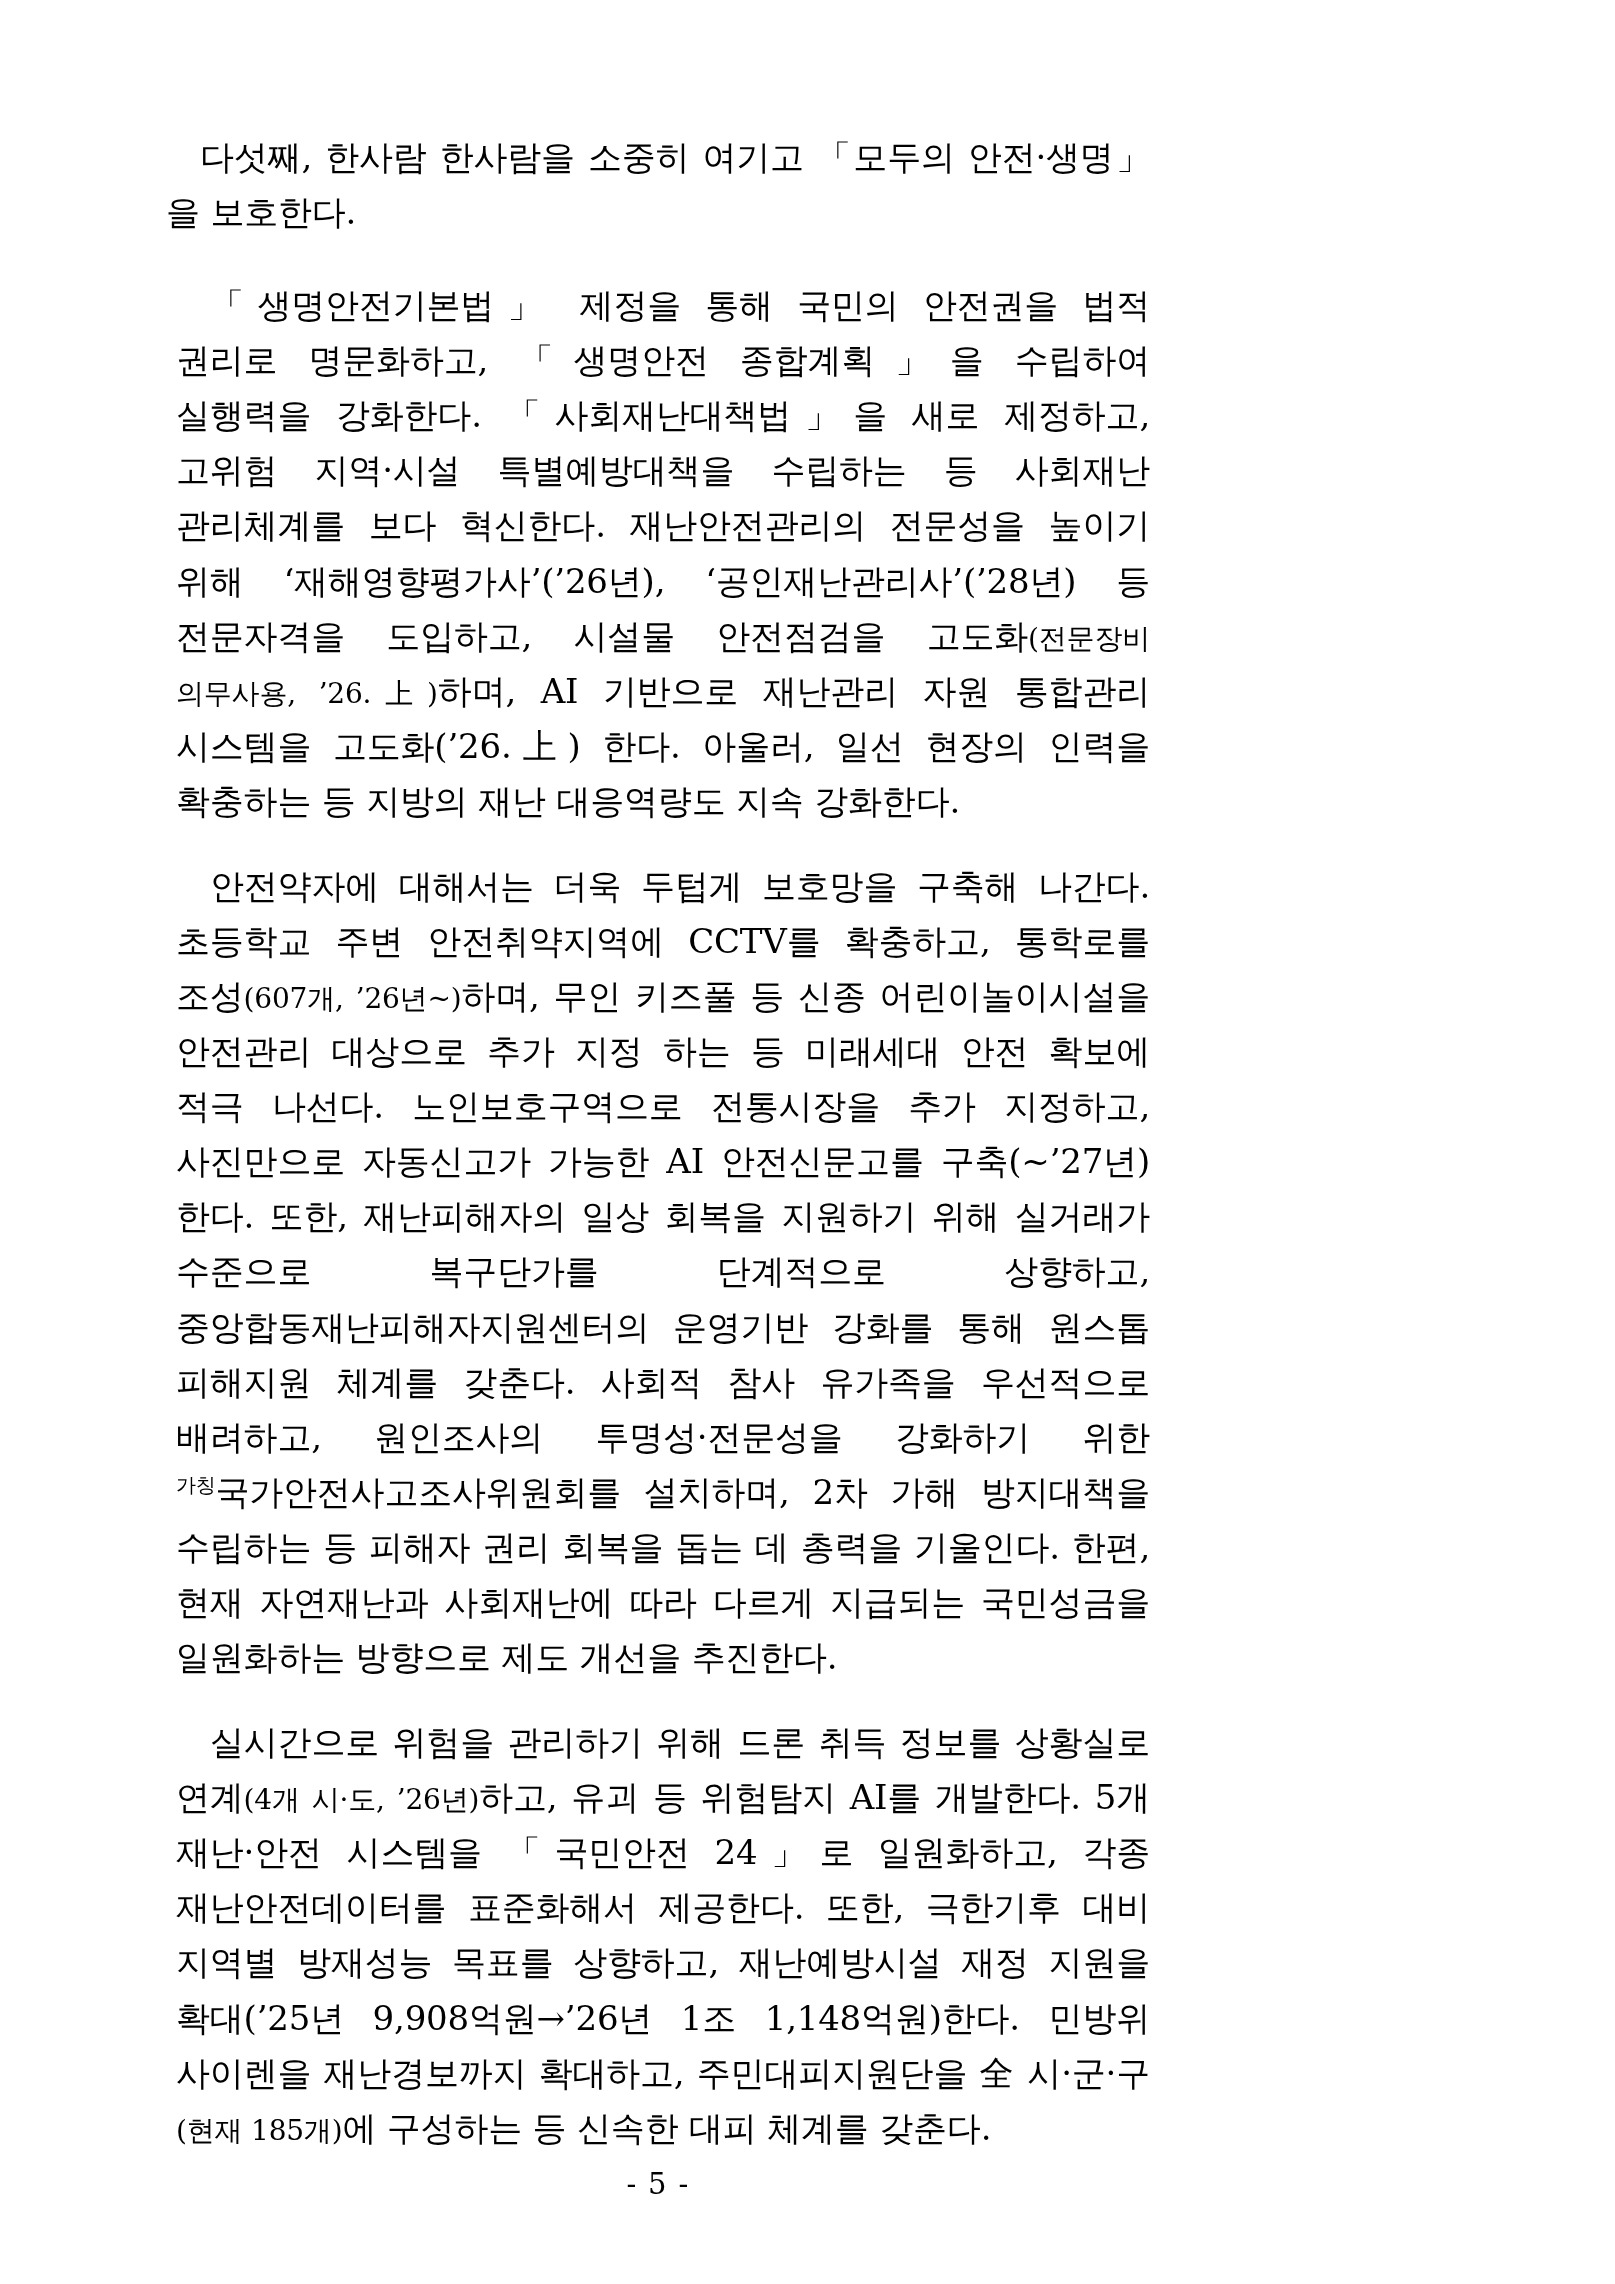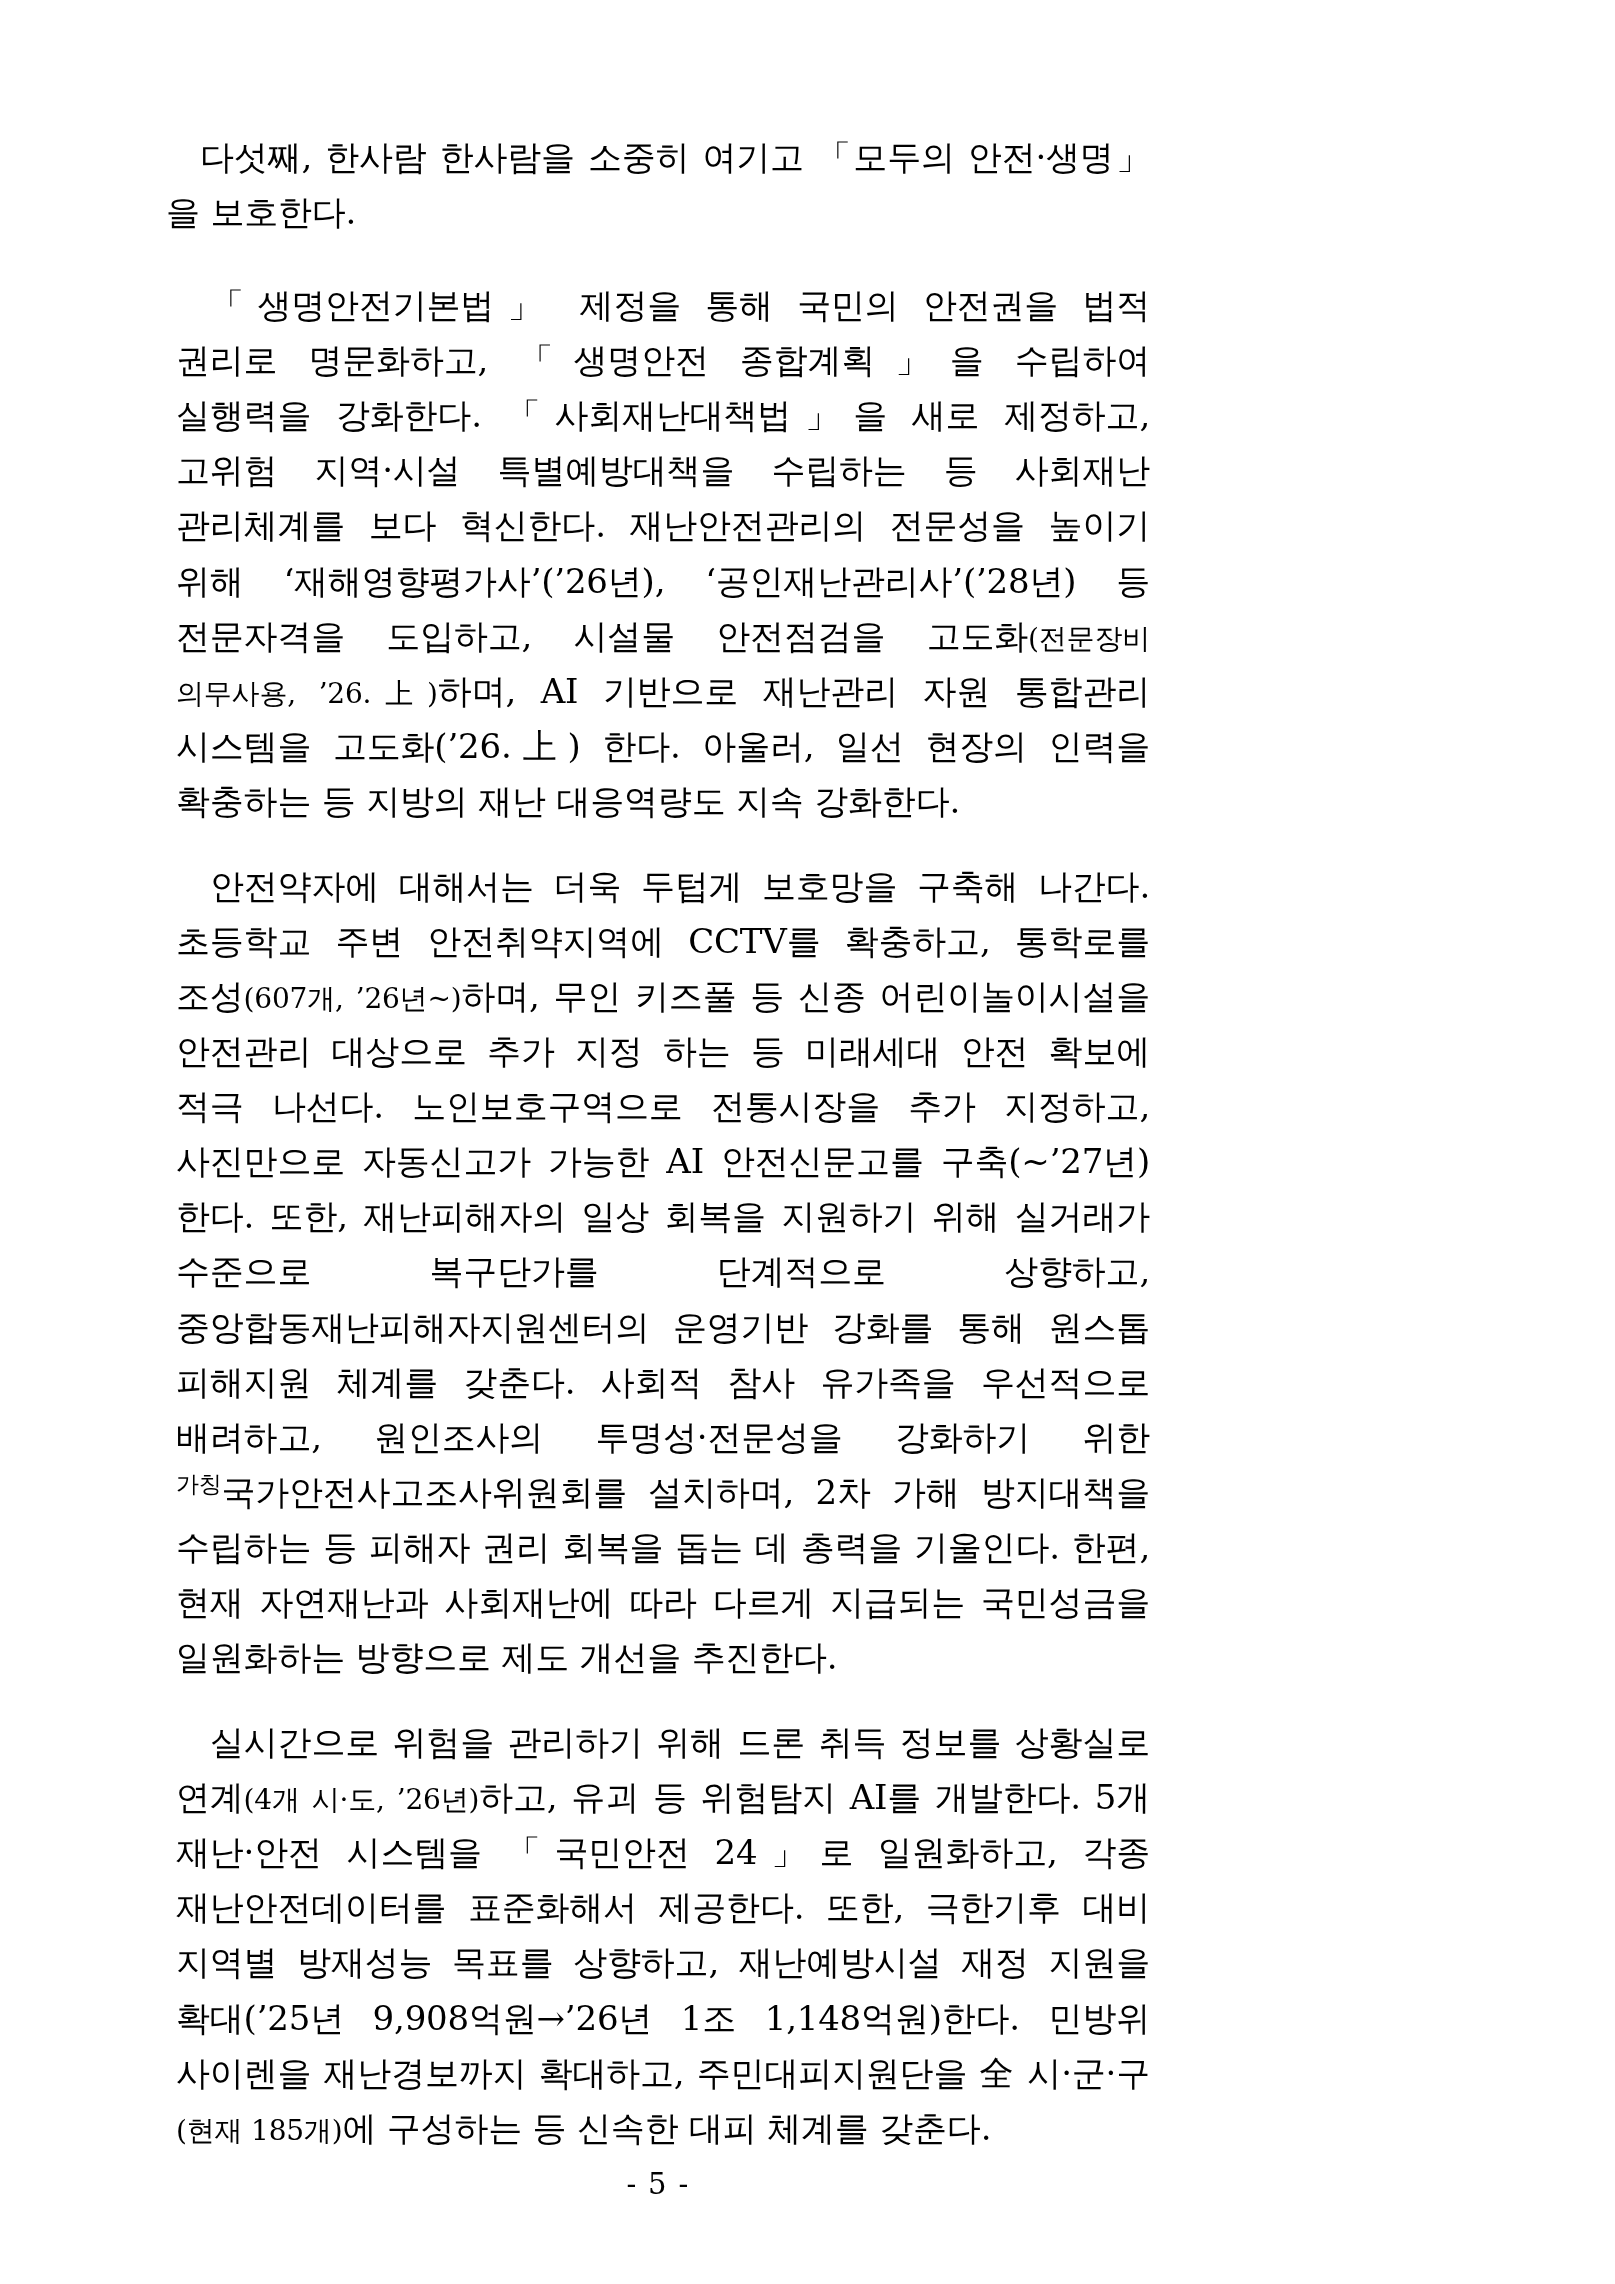--- a/index.html
+++ b/index.html
@@ -35,21 +35,21 @@
   
   p.lead {
     margin: 0 0 38px 0;
     text-indent: 34px;
     word-break: keep-all;
   }
   .small {
     font-size: 28px;
   }
   .sup {
-    font-size: 23px;
+    font-size: 20px;
     vertical-align: super;
     letter-spacing: -0.3px;
   }
   .footer {
     position: absolute;
     left: 0;
     right: 0;
     bottom: 83px;
     text-align: center;
     font-size: 29px;

